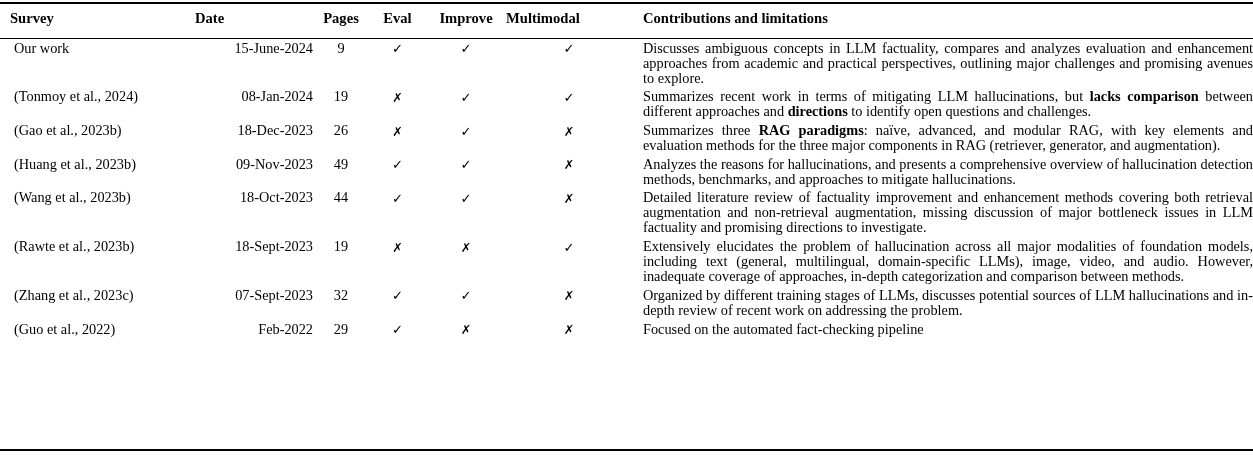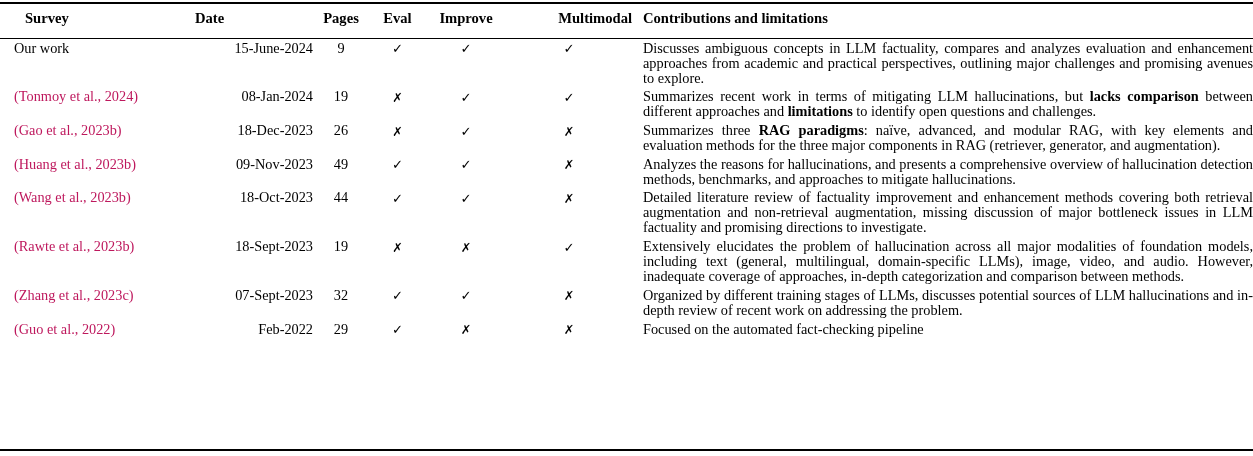--- a/index.html
+++ b/index.html
@@ -70,40 +70,40 @@
 
   
   col.c-survey      { width: 195px; }
   col.c-date        { width: 118px; }
   col.c-pages       { width: 56px; }
   col.c-eval        { width: 57px; }
   col.c-improve     { width: 80px; }
   col.c-multimodal  { width: 126px; }
   col.c-contrib     { width: 621px; }
 
-  th.h-survey      { text-align: left;   padding-left: 25px; }
+  th.h-survey      { text-align: left;   padding-left: 10px; }
   th.h-date        { text-align: left; }
   th.h-pages       { text-align: center; }
   th.h-eval        { text-align: center; }
   th.h-improve     { text-align: center; margin-top: 28px; }
-  th.h-multimodal  { text-align: right; }
+  th.h-multimodal  { text-align: left; }
   th.h-contrib     { text-align: left;   padding-left: 11px; }
 
   td.d-survey      { text-align: left;   padding-left: 14px; white-space: nowrap; }
   td.d-date        { text-align: right; white-space: nowrap; }
   td.d-pages       { text-align: center; }
   td.d-mark        { text-align: center; }
   td.d-contrib     { text-align: justify; text-justify: inter-word;
                      padding-left: 11px; 
                      hyphens: auto; -webkit-hyphens: auto; }
 
   tbody tr td { padding-top: 3.6px; padding-bottom: 0; }
   tbody tr:first-child td { padding-top: 4.6px; }
 
-  .cite { color: #be185d; }
+  .cite { color: #000000; }
 
   .mark {
     font-family: "DejaVu Sans", sans-serif;
     font-size: 13.2px;
     line-height: 15.05px;
     color: #000;
     display: inline-block;
     position: relative;
     top: 0.5px;
   }
@@ -158,21 +158,21 @@
           </td>
         </tr>
         <tr>
           <td class="d-survey"><span class="cite">(Tonmoy et al., 2024)</span></td>
           <td class="d-date">08-Jan-2024</td>
           <td class="d-pages">19</td>
           <td class="d-mark"><span class="mark cross">✗</span></td>
           <td class="d-mark"><span class="mark check">✓</span></td>
           <td class="d-mark"><span class="mark check">✓</span></td>
           <td class="d-contrib">
-            <span class="contrib-text">Summarizes recent work in terms of mitigating LLM hallucinations, but <b>lacks comparison</b> between different approaches and <b>limitations</b> to identify open questions and challenges.</span>
+            <span class="contrib-text">Summarizes recent work in terms of mitigating LLM hallucinations, but <b>lacks comparison</b> between different approaches and <b>directions</b> to identify open questions and challenges.</span>
           </td>
         </tr>
         <tr>
           <td class="d-survey"><span class="cite">(Gao et al., 2023b)</span></td>
           <td class="d-date">18-Dec-2023</td>
           <td class="d-pages">26</td>
           <td class="d-mark"><span class="mark cross">✗</span></td>
           <td class="d-mark"><span class="mark check">✓</span></td>
           <td class="d-mark"><span class="mark cross">✗</span></td>
           <td class="d-contrib">

